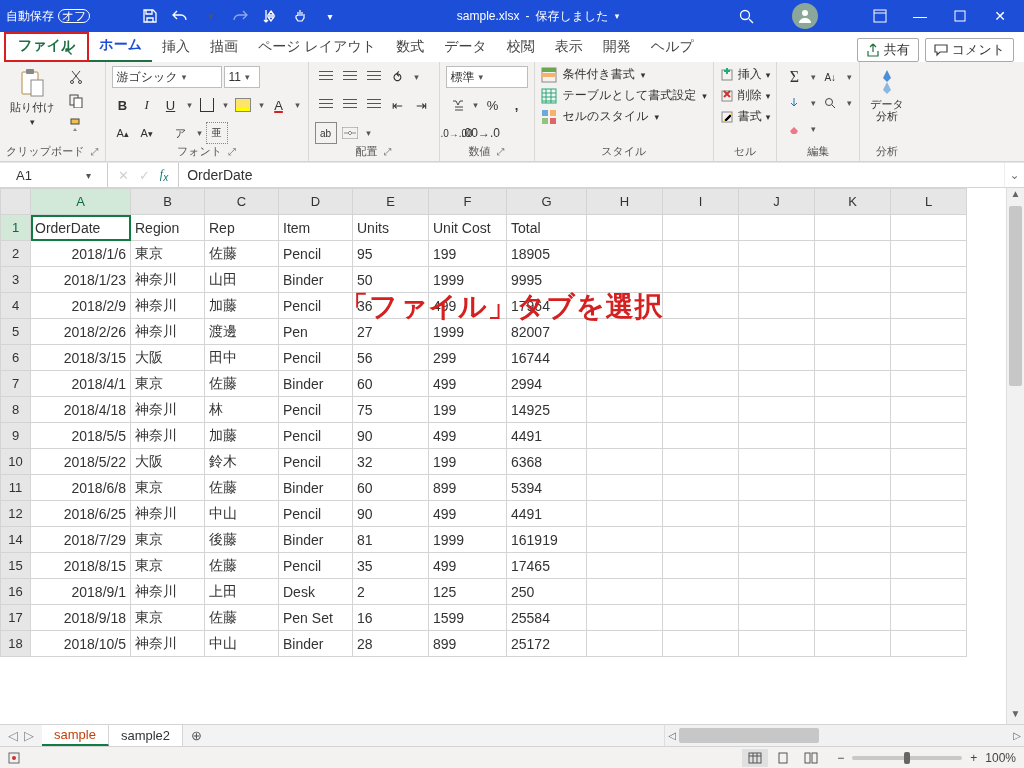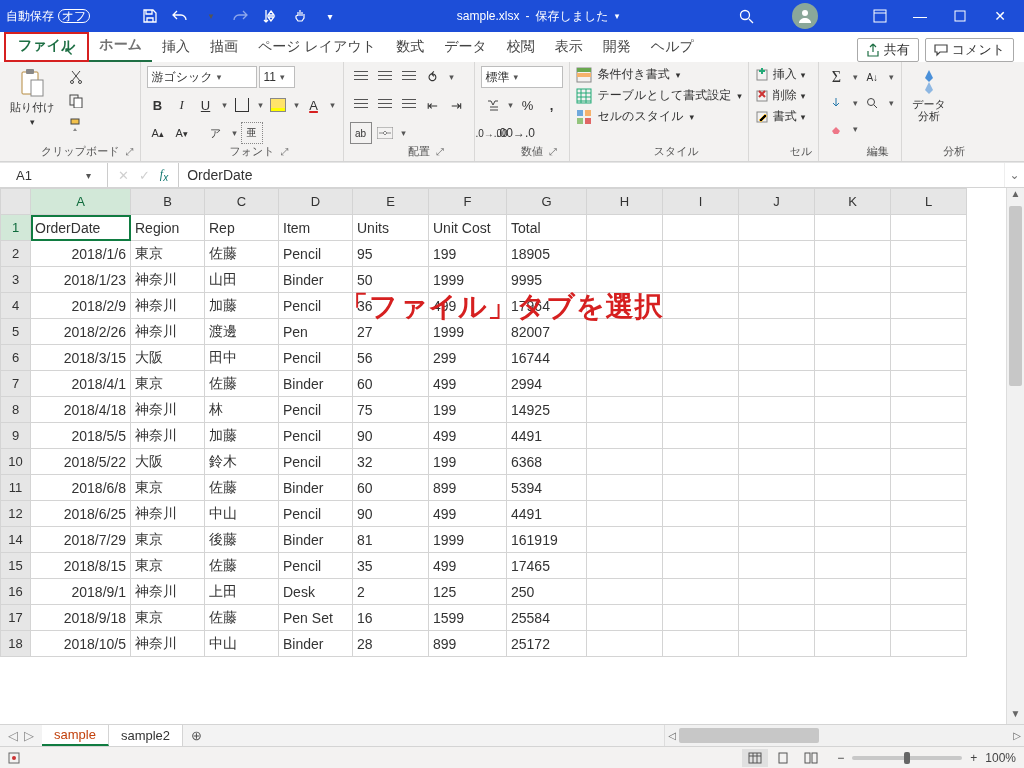--- a/index.html
+++ b/index.html
@@ -14,29 +14,29 @@
 .titlebar .centertitle { flex: 1; text-align: center; display: flex; justify-content: center; align-items: center; gap: 6px; }
 .titlebar .winbtns { display: flex; gap: 4px; align-items: center; }
 .titlebar .winbtn { width: 36px; height: 28px; display:flex; align-items:center; justify-content:center; cursor:pointer; font-size:14px;}
 .titlebar .avatar { width: 26px; height: 26px; border-radius: 50%; background: #8aa79a; display:flex; align-items:center; justify-content:center; margin-right:8px; }
 
 
 .tabsbar { background: #fff; height: 30px; display: flex; align-items: flex-end; padding: 0 4px; border-bottom: none; font-size: 14px; color:#1e6f44; }
 .tabsbar .tab { padding: 4px 10px 6px; cursor: pointer; color: #444; }
 .tabsbar .tab.file { border: 2px solid #d62020; color: #1e6f44; font-weight: bold; padding: 3px 12px 5px; position:relative; }
 .tabsbar .tab.file .cursor-icon { position:absolute; bottom:2px; right:14px; font-size:11px; }
-.tabsbar .tab.active { border-bottom: 2px solid #1e6f44; color: #737373; font-weight: bold; }
+.tabsbar .tab.active { border-bottom: 2px solid #1e6f44; color: #1d4ed8; font-weight: bold; }
 .tabsbar .spacer { flex: 1; }
 .tabsbar .sharebtn { border: 1px solid #aaa; padding: 2px 8px; margin-right: 6px; display:flex; align-items:center; gap:4px; font-size:13px; color:#333; cursor:pointer; border-radius:2px; }
 
 
 .ribbon { background: #f3f2f1; height: 100px; border-bottom: 1px solid #d4d4d4; display: flex; }
 .ribbon-group { border-right: 1px solid #d9d8d7; padding: 4px 6px 2px; display:flex; flex-direction:column; justify-content:space-between; }
 .ribbon-group .group-body { display:flex; align-items:flex-start; gap:6px; flex:1; }
-.ribbon-group .group-label { text-align:center; font-size:11px; color:#555; display:flex; justify-content:center; align-items:center; gap:6px;margin-left:35px; }
+.ribbon-group .group-label { text-align:center; font-size:11px; color:#555; display:flex; justify-content:center; align-items:center; gap:6px; }
 .ribbon-group .launcher { font-size:10px; color:#666; }
 .rbtn-lg { display:flex; flex-direction:column; align-items:center; justify-content:center; padding:2px 4px; cursor:pointer; font-size:11px; gap:2px; min-width:40px;}
 .rbtn-sm { width:22px; height:22px; display:inline-flex; align-items:center; justify-content:center; cursor:pointer; font-size:13px; }
 .r-row { display:flex; gap:2px; align-items:center; }
 .r-col { display:flex; flex-direction:column; gap:2px; }
 .combo { border:1px solid #bdbdbd; background:#fff; height:22px; display:inline-flex; align-items:center; padding:0 4px; font-size:12px; cursor:pointer; }
 .combo .arrow { margin-left:4px; font-size:9px; color:#555;}
 .fontname { width:110px; }
 .fontsize { width:36px; }
 .numfmt { width:82px; }

